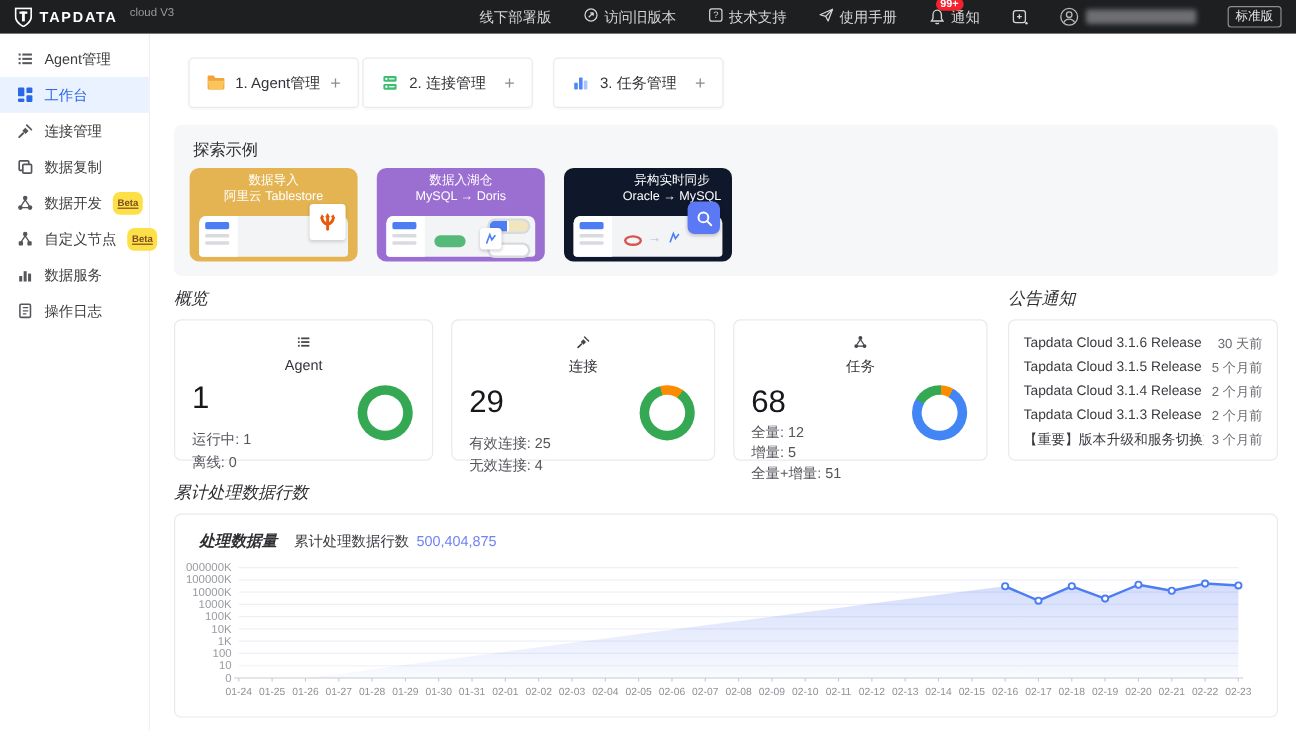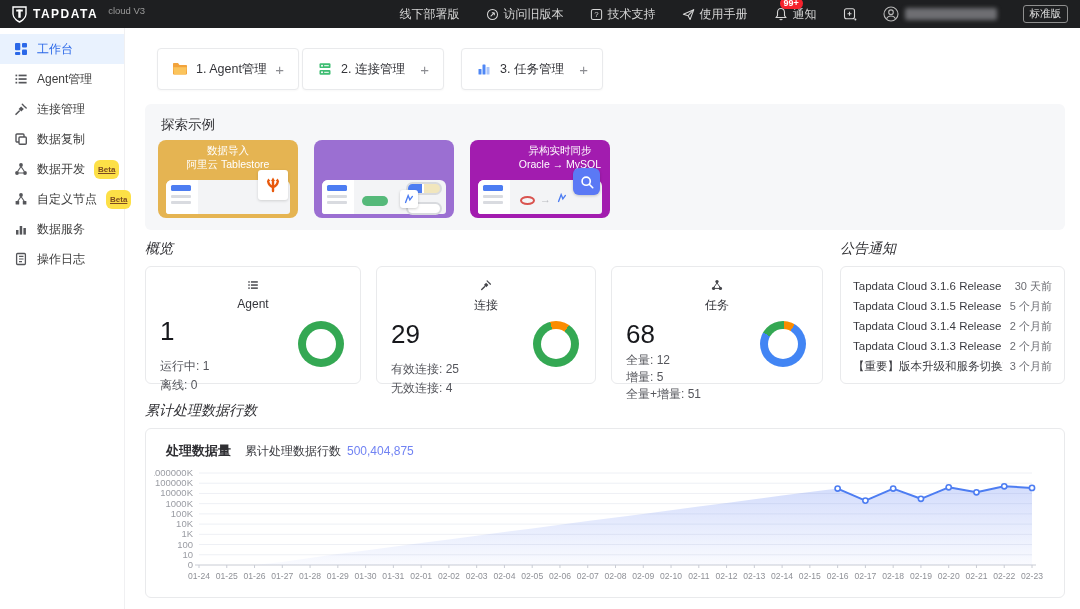--- a/index.html
+++ b/index.html
@@ -12,21 +12,21 @@
   
   .header {
     position:absolute; top:0; left:0; width:1080px; height:28px;
     background:#1e1f21; display:flex; align-items:center; color:#d6d6d6;
     padding:0 12px; z-index:30;
   }
   .brand { display:flex; align-items:center; gap:6px; cursor:pointer; }
   .brand-name { font-size:12px; font-weight:bold; letter-spacing:1.5px; color:#fff; }
   .brand-sub { font-size:9.5px; color:#9b9b9b; position:relative; top:-4px; margin-left:4px; }
   .hnav { margin-left:auto; display:flex; align-items:center; gap:26px; font-size:12px; }
-  .hnav-item { display:flex; align-items:center; gap:5px; cursor:pointer; white-space:nowrap; }
+  .hnav-item { display:flex; gap:5px; cursor:pointer; white-space:nowrap; }
   .notif { position:relative; display:flex; align-items:center; gap:5px; cursor:pointer; }
   .notif-badge {
     position:absolute; top:-8px; left:6px; background:#f5222d; color:#fff;
     font-size:9px; line-height:11px; padding:0 4px; border-radius:7px; font-weight:bold;
   }
   .user { display:flex; align-items:center; gap:6px; cursor:pointer; }
   .user-name-blur {
     width:92px; height:12px; border-radius:2px;
     background:rgba(190,190,195,0.5); filter:blur(2px);
   }
@@ -128,21 +128,21 @@
   }
   .ann-row { display:flex; justify-content:space-between; align-items:center; height:20px; cursor:pointer; }
   .ann-title { font-size:11.5px; color:#3a3b40; white-space:nowrap; overflow:hidden; max-width:150px; }
   .ann-time { font-size:11px; color:#6b6c72; white-space:nowrap; }
   
   .chart-card {
     position:absolute; left:20px; top:400px; width:920px; height:170px;
     background:#fff; border:1px solid #e9eaec; border-radius:6px;
   }
   .chart-head { position:absolute; left:20px; top:13px; display:flex; align-items:baseline; gap:14px; }
-  .chart-metric { font-size:13px; font-weight:bold; color:#2f2f33; }
+  .chart-metric { font-size:13px; font-weight:bold; color:#2f2f33;font-style:italic; }
   .chart-total-label { font-size:12px; color:#3a3b40; }
   .chart-total-value { font-size:12px; color:#7183f3; margin-left:-8px; }
   .chart-svg { position:absolute; left:8px; top:36px; }
 </style>
 </head>
 <body>
 
 <div class="header">
   <div class="brand">
     <svg width="15" height="17" viewBox="0 0 15 17">
@@ -199,39 +199,39 @@
         <circle cx="8" cy="6.2" r="2.3" fill="none" stroke="#b8b8b8" stroke-width="1.1"></circle>
         <path d="M3.5 12.8 C4.5 10.8 6 10 8 10 C10 10 11.5 10.8 12.5 12.8" fill="none" stroke="#b8b8b8" stroke-width="1.1"></path>
       </svg>
       <span class="user-name-blur"></span>
     </span>
     <span class="plan-badge">标准版</span>
   </div>
 </div>
 
 <div class="sidebar">
-  <div class="side-item active">
-    <svg width="14" height="14" viewBox="0 0 14 14" fill="currentColor">
-      <rect x="1" y="1" width="5.3" height="7.3" rx="1"></rect>
-        <rect x="8" y="1" width="5" height="4.6" rx="1"></rect>
-      <rect x="8" y="7.4" width="5" height="5.6" rx="1"></rect>
-        <rect x="1" y="10" width="5.3" height="3" rx="1"></rect>
-    </svg>
-    <span>工作台</span>
-  </div>
   <div class="side-item">
     <svg width="14" height="14" viewBox="0 0 14 14" fill="currentColor">
       <rect x="1.5" y="2.6" width="1.7" height="1.7"></rect>
         <rect x="4.6" y="2.6" width="8" height="1.7"></rect>
       <rect x="1.5" y="6.2" width="1.7" height="1.7"></rect>
         <rect x="4.6" y="6.2" width="8" height="1.7"></rect>
       <rect x="1.5" y="9.8" width="1.7" height="1.7"></rect>
         <rect x="4.6" y="9.8" width="8" height="1.7"></rect>
     </svg>
     <span>Agent管理</span>
+  </div>
+  <div class="side-item active">
+    <svg width="14" height="14" viewBox="0 0 14 14" fill="currentColor">
+      <rect x="1" y="1" width="5.3" height="7.3" rx="1"></rect>
+        <rect x="8" y="1" width="5" height="4.6" rx="1"></rect>
+      <rect x="8" y="7.4" width="5" height="5.6" rx="1"></rect>
+        <rect x="1" y="10" width="5.3" height="3" rx="1"></rect>
+    </svg>
+    <span>工作台</span>
   </div>
   <div class="side-item">
     <svg width="14" height="14" viewBox="0 0 14 14">
       <path d="M2 12.3 L5.3 9" stroke="currentColor" stroke-width="1.6" fill="none" stroke-linecap="round"></path>
       <path d="M4.6 6.9 L7.1 4.4 L9.8 7.1 L7.3 9.6 Z" fill="currentColor"></path>
       <path d="M8.3 2.2 L10 3.9 M10.5 4.4 L12.2 6.1" stroke="currentColor" stroke-width="1.4" fill="none" stroke-linecap="round"></path>
     </svg>
     <span>连接管理</span>
   </div>
   <div class="side-item">
@@ -331,38 +331,42 @@
             <path d="M10 12 C12.6 11.2 14.4 9.2 14.8 6.6" stroke="#e8590c" stroke-width="2.4" fill="none" stroke-linecap="round"></path>
             <path d="M10 2.5 L12 6 H8 Z" fill="#e8590c"></path>
             <path d="M5.2 3.5 L7.4 5.8 L3.8 6.8 Z" fill="#e8590c"></path>
             <path d="M14.8 3.5 L16.2 6.8 L12.6 5.8 Z" fill="#e8590c"></path>
           </svg>
         </div>
       </div>
     </div>
 
     <div class="ex-card" style="left: 169px; background: rgb(155, 111, 210);">
+      <div class="ex-title">
+        <div>数据入湖仓</div>
+          <div>MySQL → Doris</div>
+      </div>
       <div class="mini-panel">
         <div class="mini-side">
             <div class="mini-bar"></div>
             <div class="mini-line"></div>
             <div class="mini-line"></div>
           </div>
         <div class="pill"></div>
         <div class="capsule top"></div>
         <div class="capsule bottom"></div>
         <div class="glyph-box">
           <svg width="12" height="12" viewBox="0 0 14 14">
               <path d="M3 11 L6 3 L8 8 L11 4" stroke="#4d7df2" stroke-width="1.6" fill="none" stroke-linecap="round"></path>
             </svg>
         </div>
       </div>
     </div>
 
-    <div class="ex-card" style="left: 325px; background: #a21caf; padding-left: 40px;">
+    <div class="ex-card" style="left: 325px; background: #0f172a; padding-left: 40px;">
       <div class="ex-title">
         <div>异构实时同步</div>
           <div>Oracle → MySQL</div>
       </div>
       <div class="mini-panel">
         <div class="mini-side">
             <div class="mini-bar"></div>
             <div class="mini-line"></div>
             <div class="mini-line"></div>
           </div>

